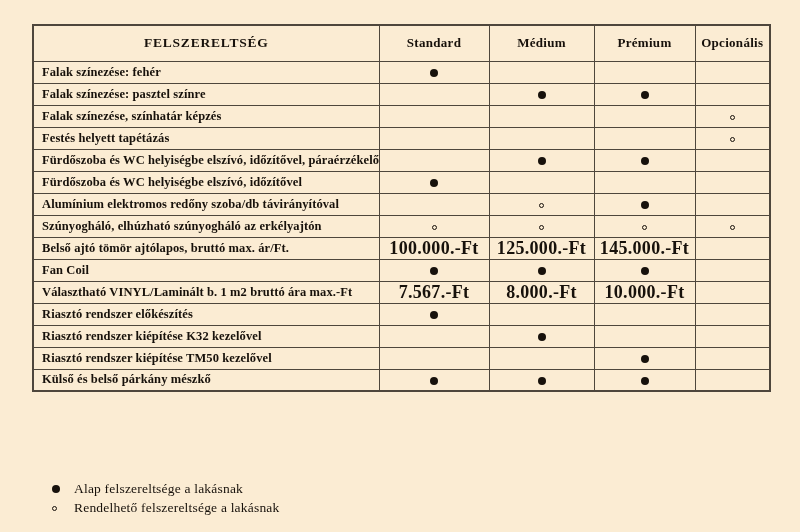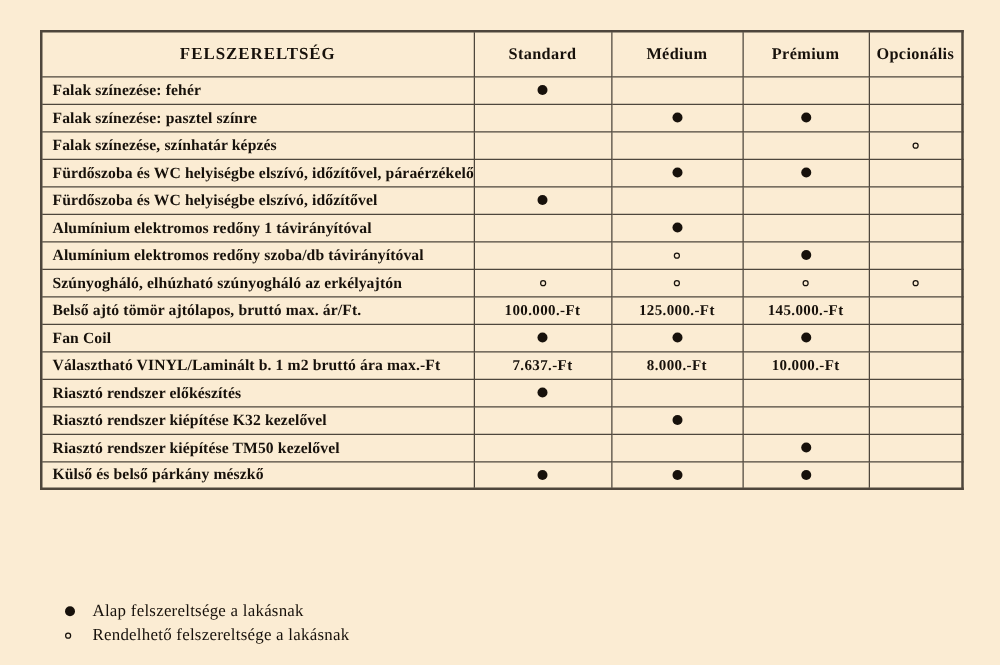--- a/index.html
+++ b/index.html
@@ -54,21 +54,21 @@
   }
   .features th.feat{letter-spacing:.8px;font-size:13.5px;}
   .features tbody tr{height:22px;}
   .features td.label{
     font-weight:bold;font-size:12.5px;
     text-align:left;padding:0 6px 0 8px;letter-spacing:.1px;
     white-space:nowrap;overflow:hidden;
   }
   .features td.cell{text-align:center;}
   .features td.cell.price{
-    font-weight:bold;font-size:12px;letter-spacing:.3px;
+    font-weight:bold;font-size:18px;letter-spacing:.3px;
   }
   .dot{display:inline-block;border-radius:50%;vertical-align:middle;}
   .dot.filled{width:8px;height:8px;background:var(--text);}
   .dot.open{width:5px;height:5px;border:1.6px solid var(--text);background:transparent;}
 
   
   .legend{position:absolute;left:52px;top:481px;z-index:2;}
   .legend-item{display:flex;margin-bottom:3px;}
   .legend-item .marker{width:22px;display:inline-flex;align-items:center;}
   .legend-item .ltext{font-size:13.5px;letter-spacing:.2px;}
@@ -112,37 +112,37 @@
           <td class="cell"></td>
         </tr>
         <tr>
           <td class="label">Falak színezése, színhatár képzés</td>
           <td class="cell"></td>
           <td class="cell"></td>
           <td class="cell"></td>
           <td class="cell"><span class="dot open"></span></td>
         </tr>
         <tr>
+          <td class="label">Festés helyett tapétázás</td>
+          <td class="cell"></td>
+          <td class="cell"></td>
+          <td class="cell"></td>
+          <td class="cell"><span class="dot open"></span></td>
+        </tr>
+        <tr>
           <td class="label">Fürdőszoba és WC helyiségbe elszívó, időzítővel, páraérzékelővel</td>
           <td class="cell"></td>
           <td class="cell"><span class="dot filled"></span></td>
           <td class="cell"><span class="dot filled"></span></td>
           <td class="cell"></td>
         </tr>
         <tr>
           <td class="label">Fürdőszoba és WC helyiségbe elszívó, időzítővel</td>
           <td class="cell"><span class="dot filled"></span></td>
           <td class="cell"></td>
-          <td class="cell"></td>
-          <td class="cell"></td>
-        </tr>
-        <tr>
-          <td class="label">Alumínium elektromos redőny 1 távirányítóval</td>
-          <td class="cell"></td>
-          <td class="cell"><span class="dot filled"></span></td>
           <td class="cell"></td>
           <td class="cell"></td>
         </tr>
         <tr>
           <td class="label">Alumínium elektromos redőny szoba/db távirányítóval</td>
           <td class="cell"></td>
           <td class="cell"><span class="dot open"></span></td>
           <td class="cell"><span class="dot filled"></span></td>
           <td class="cell"></td>
         </tr>
@@ -162,21 +162,21 @@
         </tr>
         <tr>
           <td class="label">Fan Coil</td>
           <td class="cell"><span class="dot filled"></span></td>
           <td class="cell"><span class="dot filled"></span></td>
           <td class="cell"><span class="dot filled"></span></td>
           <td class="cell"></td>
         </tr>
         <tr>
           <td class="label">Választható VINYL/Laminált b. 1 m2 bruttó ára max.-Ft</td>
-          <td class="cell price">7.637.-Ft</td>
+          <td class="cell price">7.567.-Ft</td>
           <td class="cell price">8.000.-Ft</td>
           <td class="cell price">10.000.-Ft</td>
           <td class="cell"></td>
         </tr>
         <tr>
           <td class="label">Riasztó rendszer előkészítés</td>
           <td class="cell"><span class="dot filled"></span></td>
           <td class="cell"></td>
           <td class="cell"></td>
           <td class="cell"></td>

